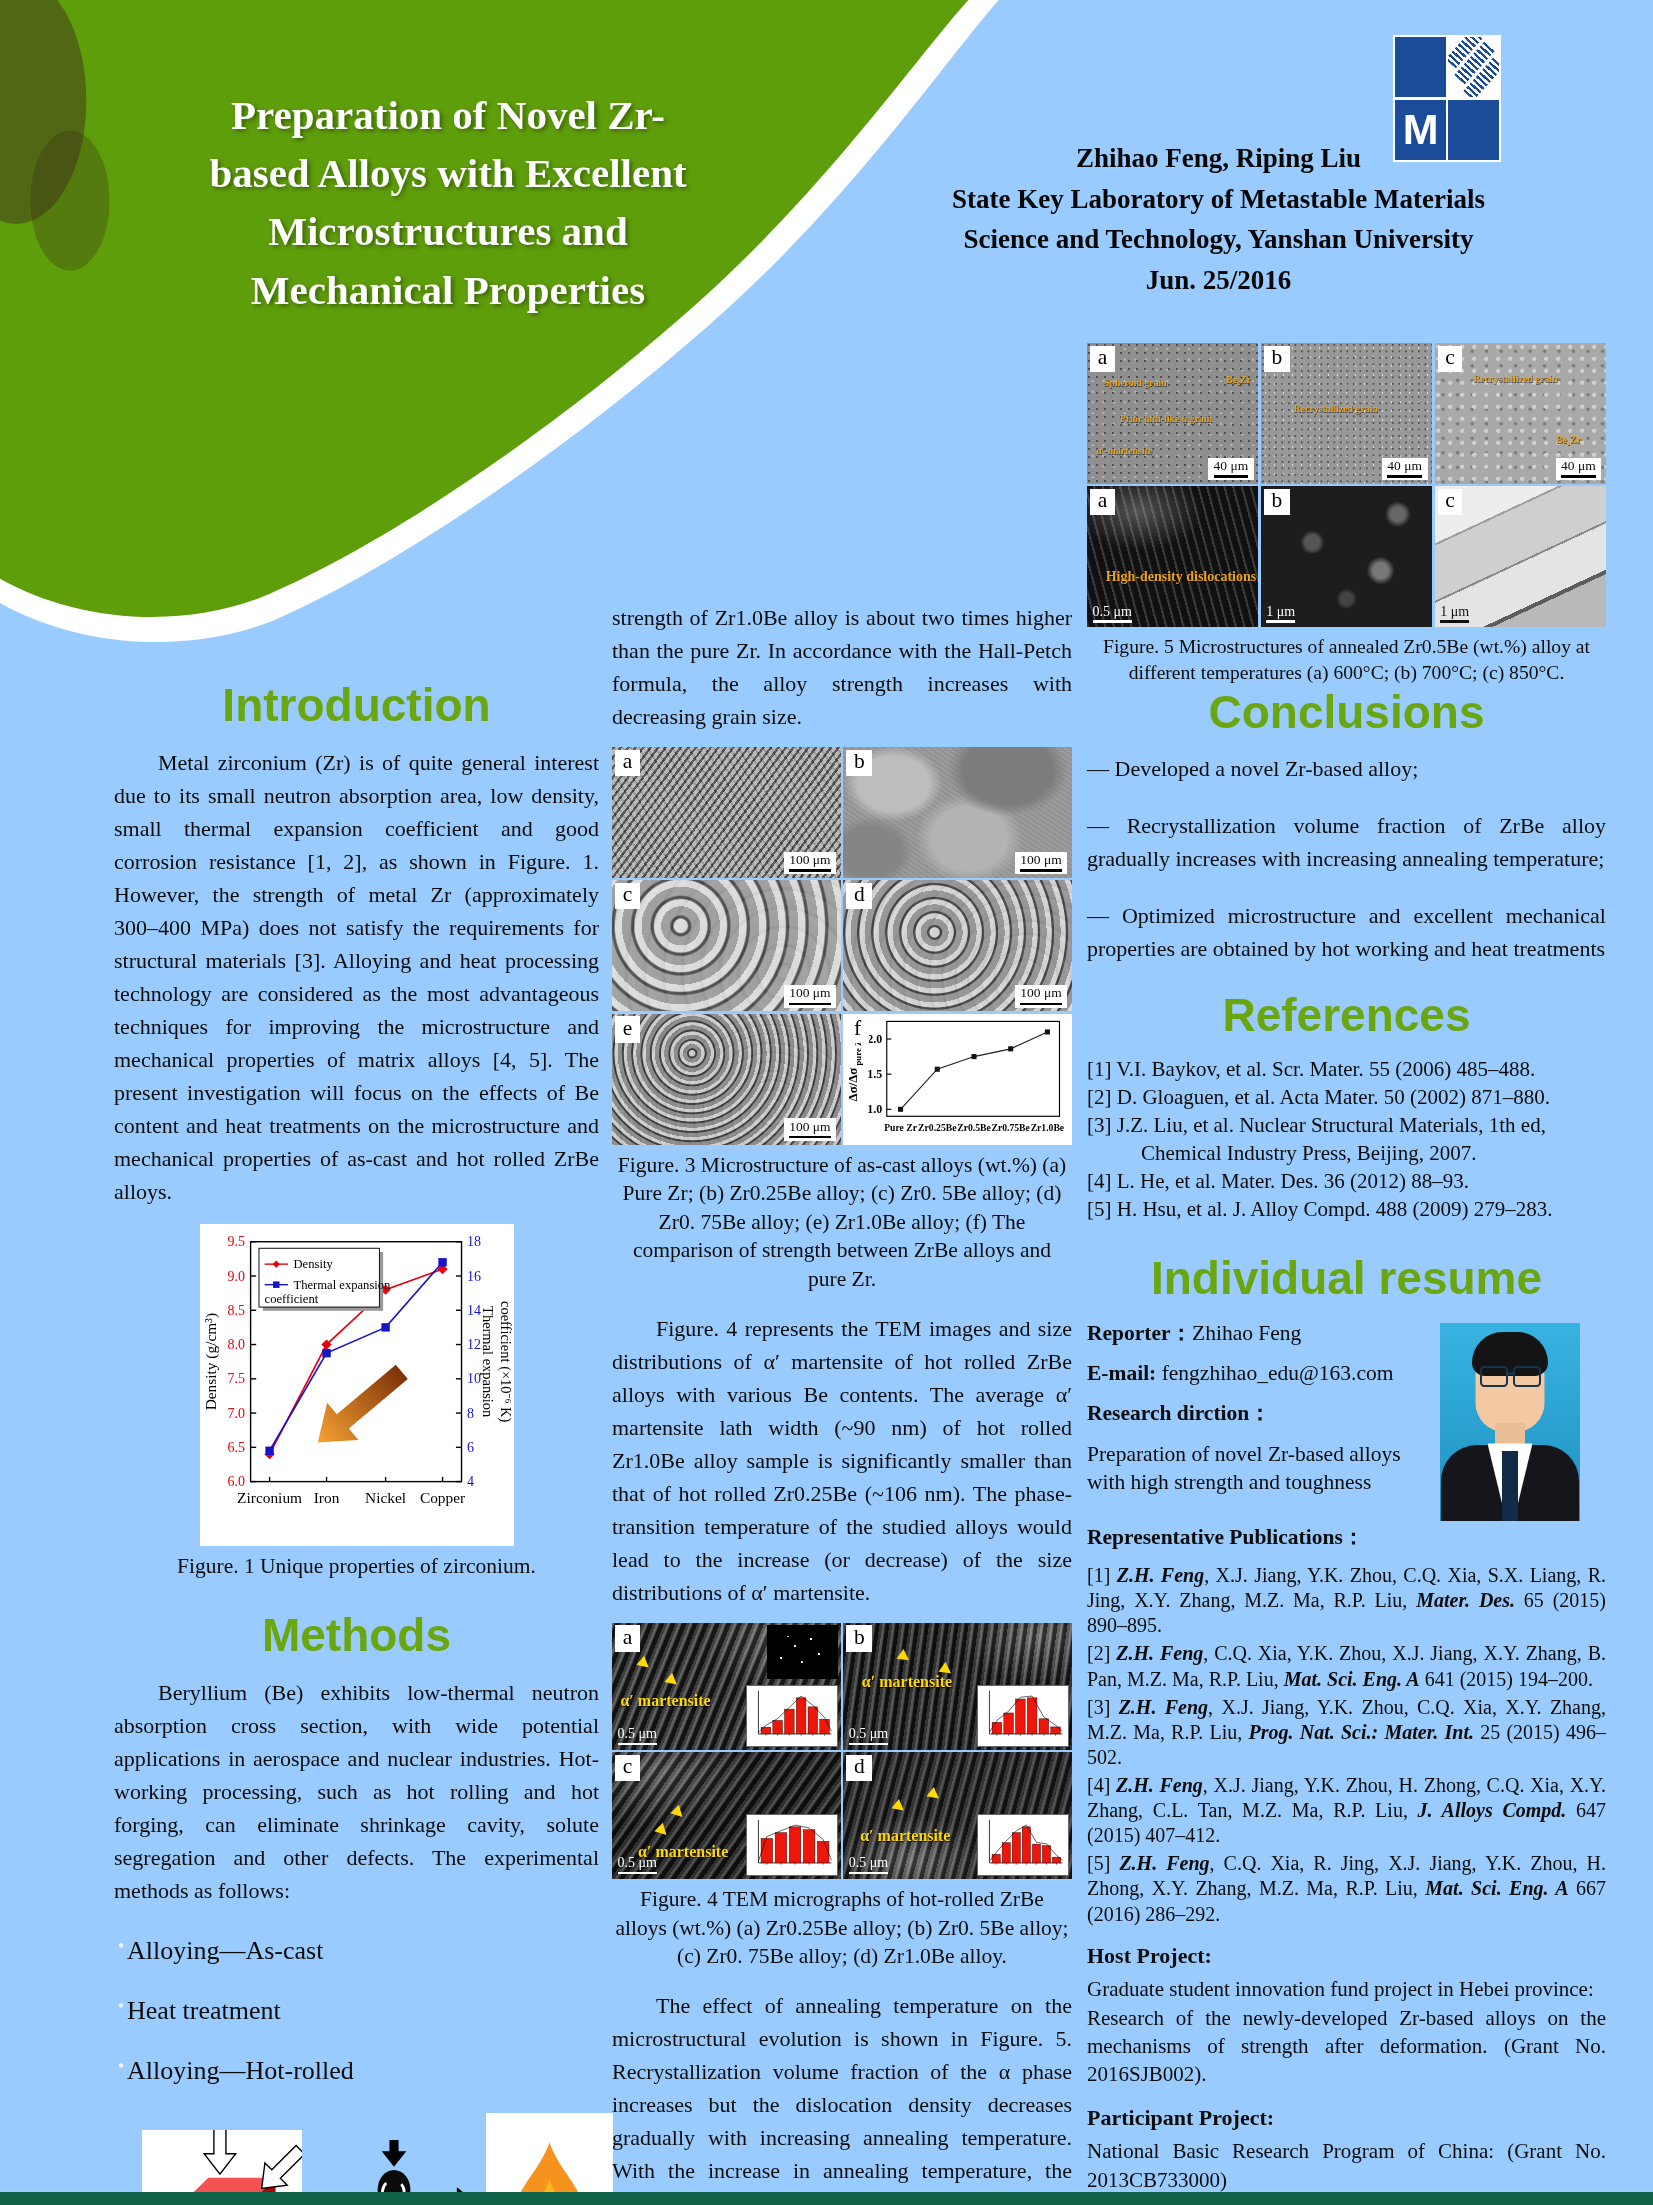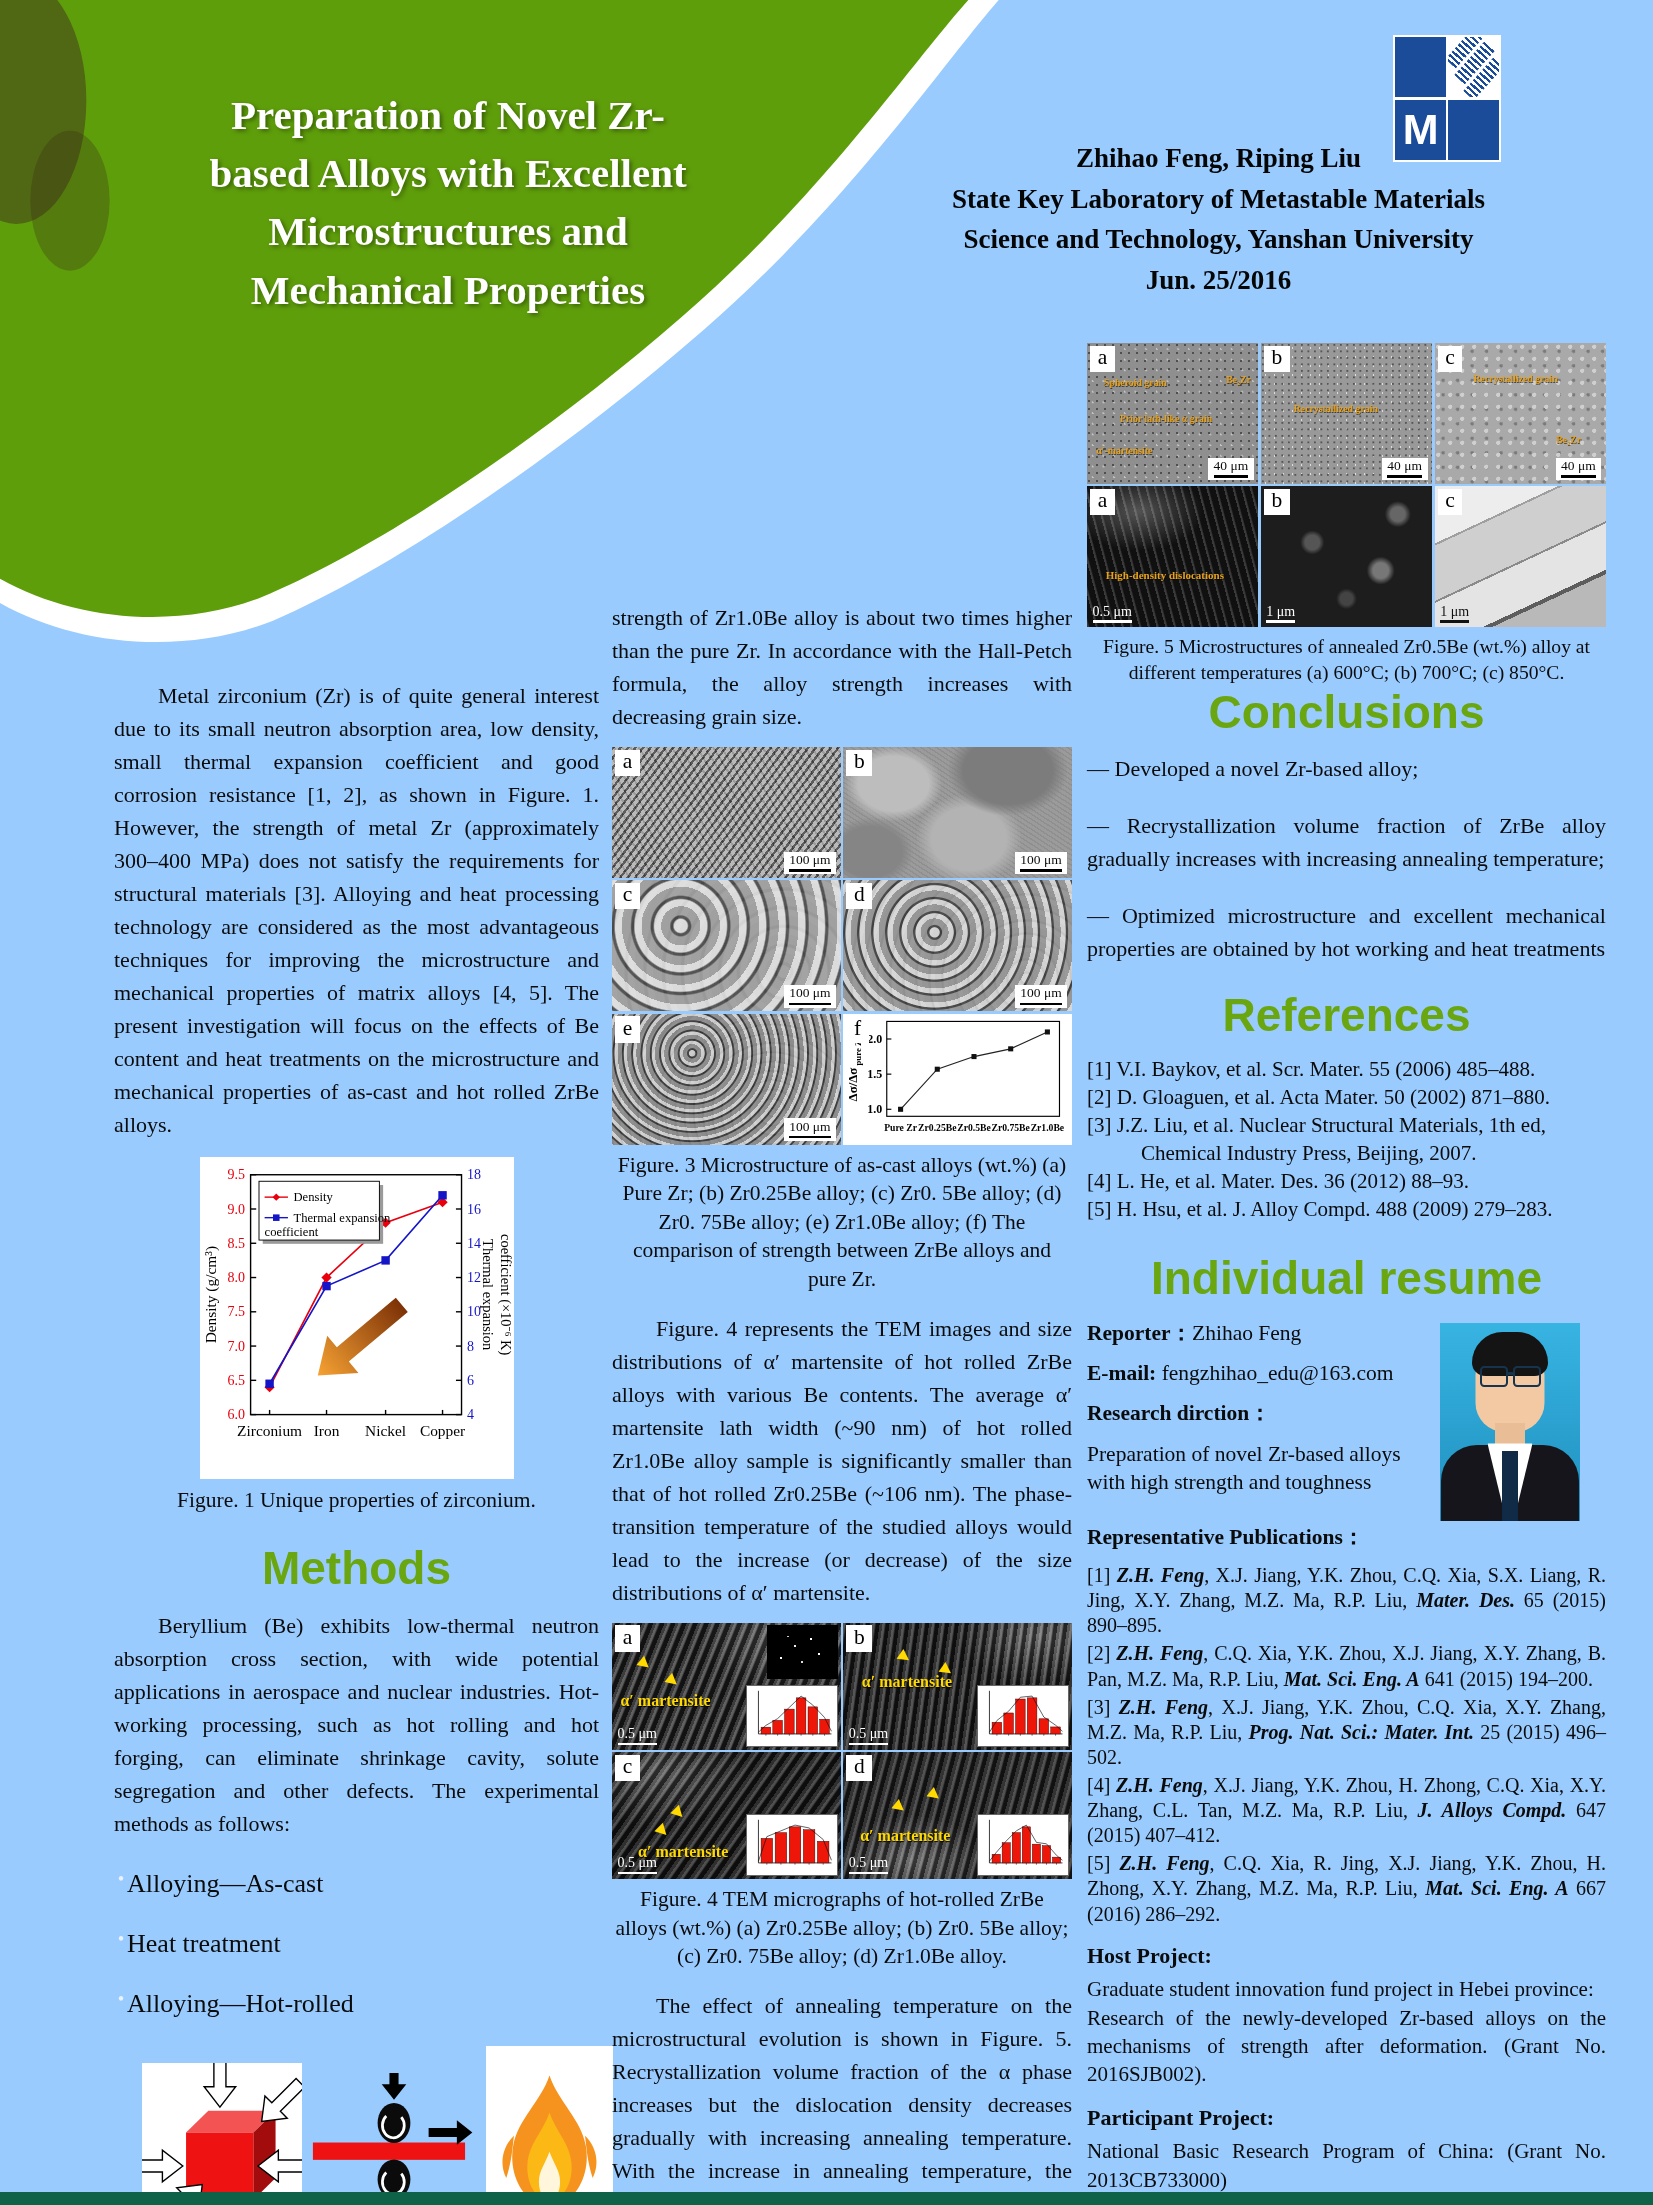--- a/index.html
+++ b/index.html
@@ -192,20 +192,21 @@
         <div class="stripe s2"></div>
         <div class="stripe s3"></div>
     </div>
     <div class="q">
       <div class="m">M</div>
     </div>
     <div class="q"></div>
   </div>
 
   <div class="col col1">
+    <h2 class="sec-h">Introduction</h2>
     <p class="para">Metal zirconium (Zr) is of quite general interest due to its small neutron absorption area, low density, small thermal expansion coefficient and good corrosion resistance [1, 2], as shown in Figure. 1. However, the strength of metal Zr (approximately 300–400 MPa) does not satisfy the requirements for structural materials [3]. Alloying and heat processing technology are considered as the most advantageous techniques for improving the microstructure and mechanical properties of matrix alloys [4, 5]. The present investigation will focus on the effects of Be content and heat treatments on the microstructure and mechanical properties of as-cast and hot rolled ZrBe alloys.</p>
 
     <div class="fig1-box">
         <div id="fig1-chart">
           <svg width="314" height="322" viewBox="0 0 672 690">
             <defs>
               <linearGradient id="agrad" x1="0" y1="0" x2="1" y2="0">
                 <stop offset="0" stop-color="#f6a233"></stop>
                 <stop offset="1" stop-color="#7d3207"></stop>
               </linearGradient>
@@ -505,21 +506,21 @@
         <span class="scale-chip"><span>40 μm</span><span class="sbar"></span></span>
       </div>
       <div class="mpanel t-anneal3">
         <span class="plabel">c</span>
         <span class="ann-o" style="left:39px;top:30px">Recrystallized grain</span>
         <span class="ann-o" style="right:25px;top:91px">Be₂Zr</span>
         <span class="scale-chip"><span>40 μm</span><span class="sbar"></span></span>
       </div>
       <div class="mpanel t-dark1">
         <span class="plabel">a</span>
-        <span class="ann-o" style="left:18.7px;top:83px;font-size:11px">High-density dislocations</span>
+        <span class="ann-o" style="left:18.7px;top:83px;font-size:14px">High-density dislocations</span>
         <span class="scale-dark"><span>0.5 μm</span><span class="sbar"></span></span>
       </div>
       <div class="mpanel t-dark2">
         <span class="plabel">b</span>
         <span class="scale-dark"><span>1 μm</span><span class="sbar"></span></span>
       </div>
       <div class="mpanel t-grains-big">
         <span class="plabel">c</span>
         <span class="scale-dark" style="color:#111"><span>1 μm</span><span class="sbar" style="background:#111"></span></span>
       </div>

